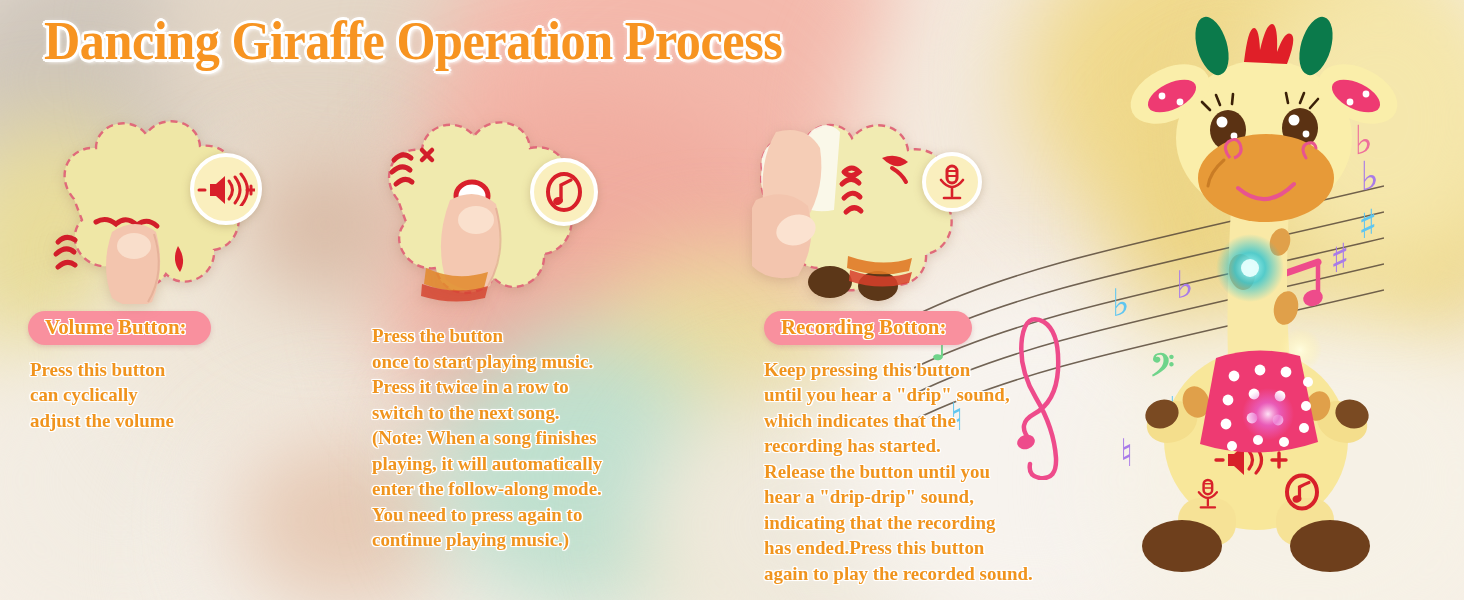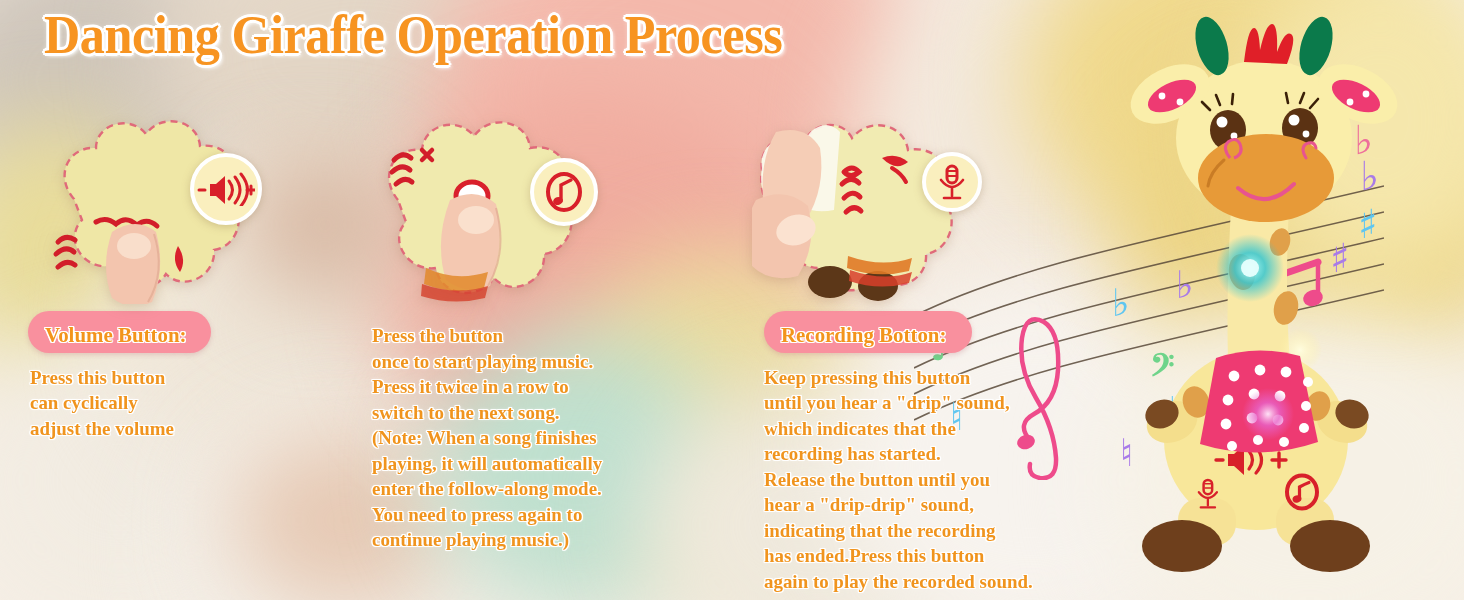--- a/index.html
+++ b/index.html
@@ -10,21 +10,21 @@
     position:relative;
   }
 
   
   #bg { position:absolute; inset:0; overflow:hidden; z-index:0; }
   .bgblob { position:absolute; border-radius:50%; filter:blur(44px); }
 
   
   #title-bar {
     position:absolute; left:0; top:8px; width:1040px; height:66px;
-    z-index:6; display:flex; align-items:flex-start; padding-left:44px;
+    z-index:6; display:flex; align-items:center; padding-left:44px;
   }
   #title-text {
     font-family:"Liberation Serif","DejaVu Serif",serif;
     font-weight:700;
     font-size:54px;
     line-height:1;
     letter-spacing:-0.5px;
     color:#F79421;
     transform:scaleX(0.93);
     transform-origin:left center;
@@ -56,21 +56,21 @@
     box-shadow:0 2px 9px rgba(150,120,80,.35);
     display:flex; align-items:center; justify-content:center;
     overflow:hidden;
   }
 
   
   .pill {
     display:inline-block;
     background:#F9909E;
     border-radius:999px;
-    padding:11px 17px 5px 17px;
+    padding:3px 17px 5px 17px;
     box-shadow:0 2px 5px rgba(190,120,130,.3);
   }
   .pill-text {
     font-family:"Liberation Serif","DejaVu Serif",serif;
     font-weight:700; font-size:22px; line-height:1.18;
     color:#F3941C; white-space:nowrap;
     transform:scaleX(0.95); transform-origin:left center; display:inline-block;
     text-shadow:
       1.4px 0 0 #fff, -1.4px 0 0 #fff, 0 1.4px 0 #fff, 0 -1.4px 0 #fff,
       1.2px 1.2px 0 #fff, -1.2px 1.2px 0 #fff, 1.2px -1.2px 0 #fff, -1.2px -1.2px 0 #fff;

